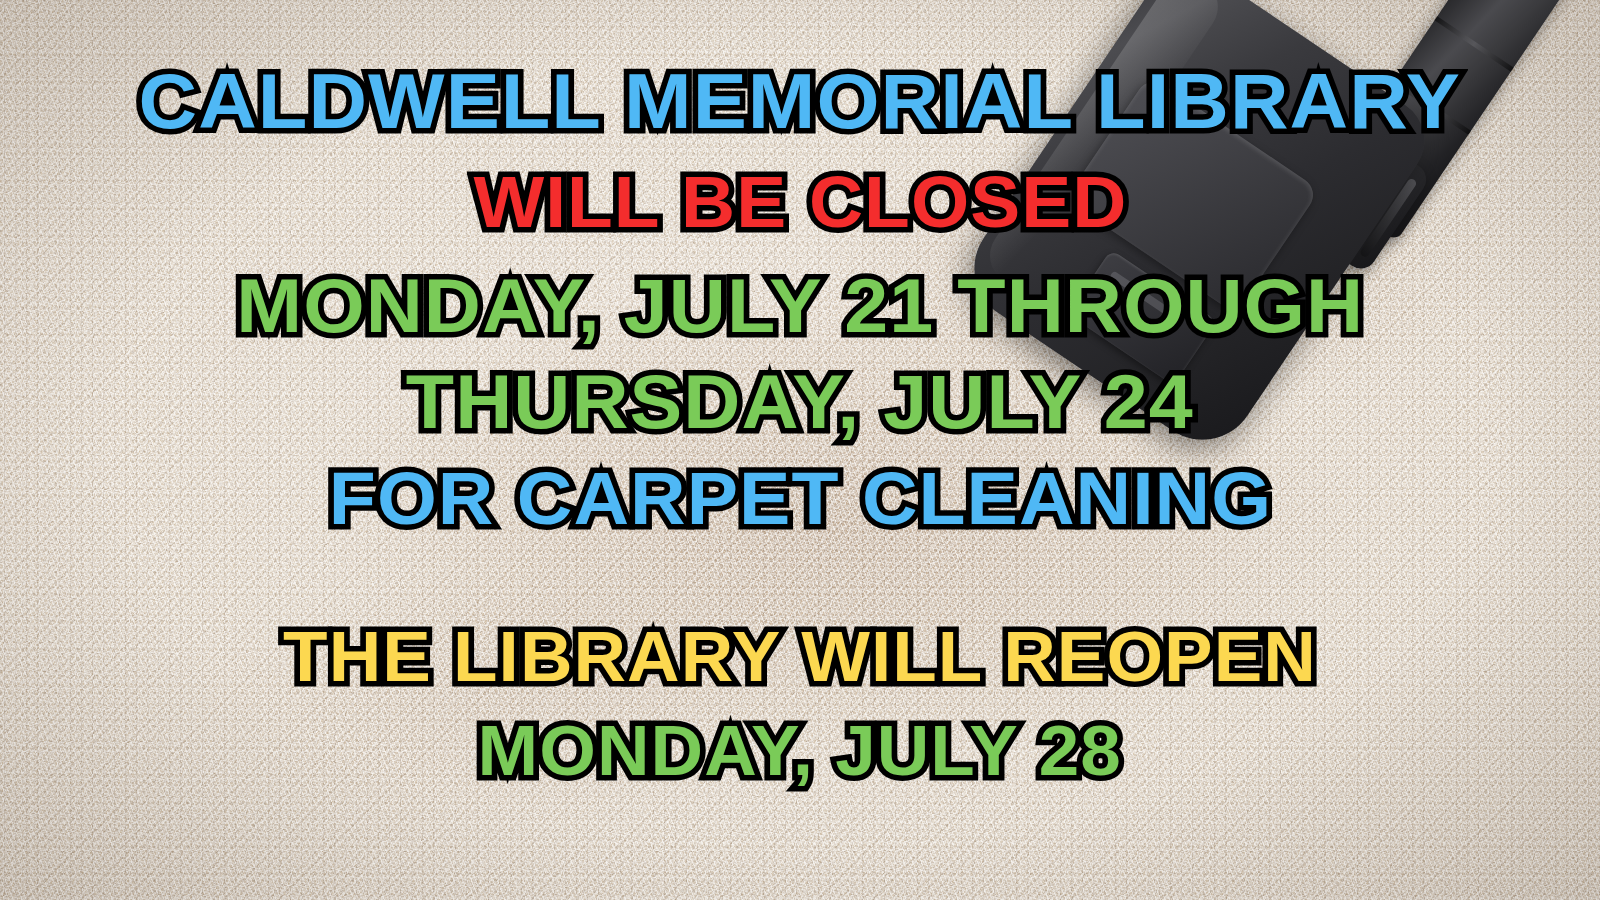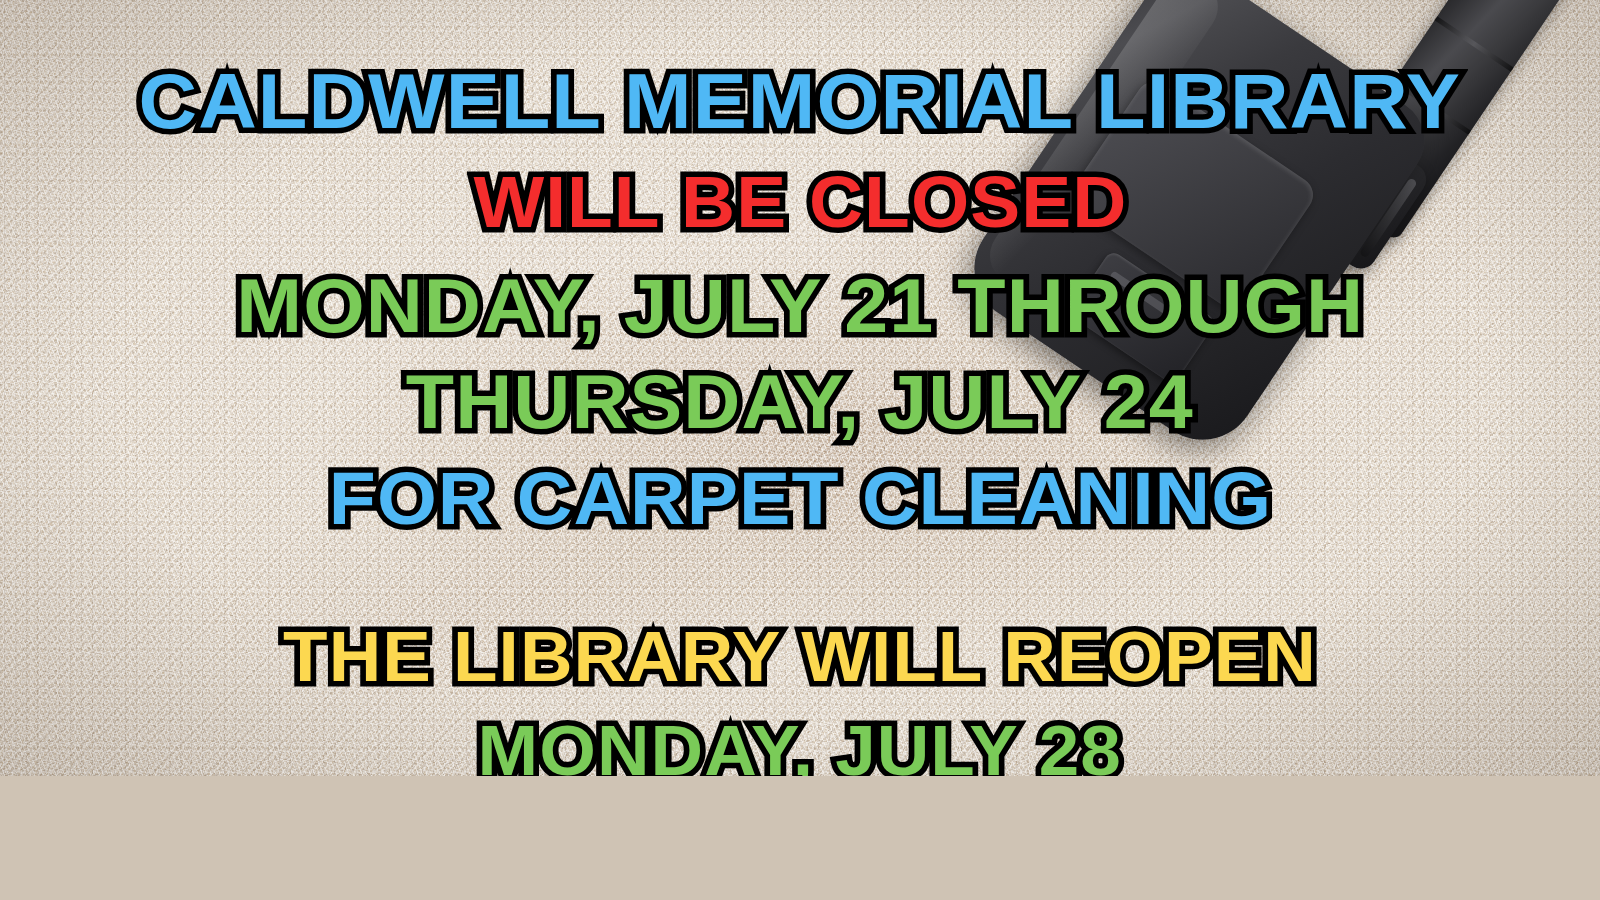--- a/index.html
+++ b/index.html
@@ -7,21 +7,21 @@
 
   html, body {
     width:1600px; height:900px;
     overflow:hidden;
     background:#cfc3b4;
     font-family:"Liberation Sans", sans-serif;
   }
 
   #poster {
     position:relative;
-    width:1600px; height:776px;
+    width:1600px; height:900px;
     overflow:hidden;
   }
 
   
   .carpet-base {
     position:absolute; inset:0;
     background:
       radial-gradient(ellipse 45% 38% at 52% 58%, rgba(150,118,92,0.40) 0%, rgba(168,140,112,0.22) 45%, rgba(255,255,255,0) 72%),
       radial-gradient(ellipse 30% 22% at 72% 30%, rgba(140,108,80,0.30) 0%, rgba(255,255,255,0) 70%),
       radial-gradient(ellipse 26% 20% at 30% 78%, rgba(150,120,95,0.18) 0%, rgba(255,255,255,0) 70%),

